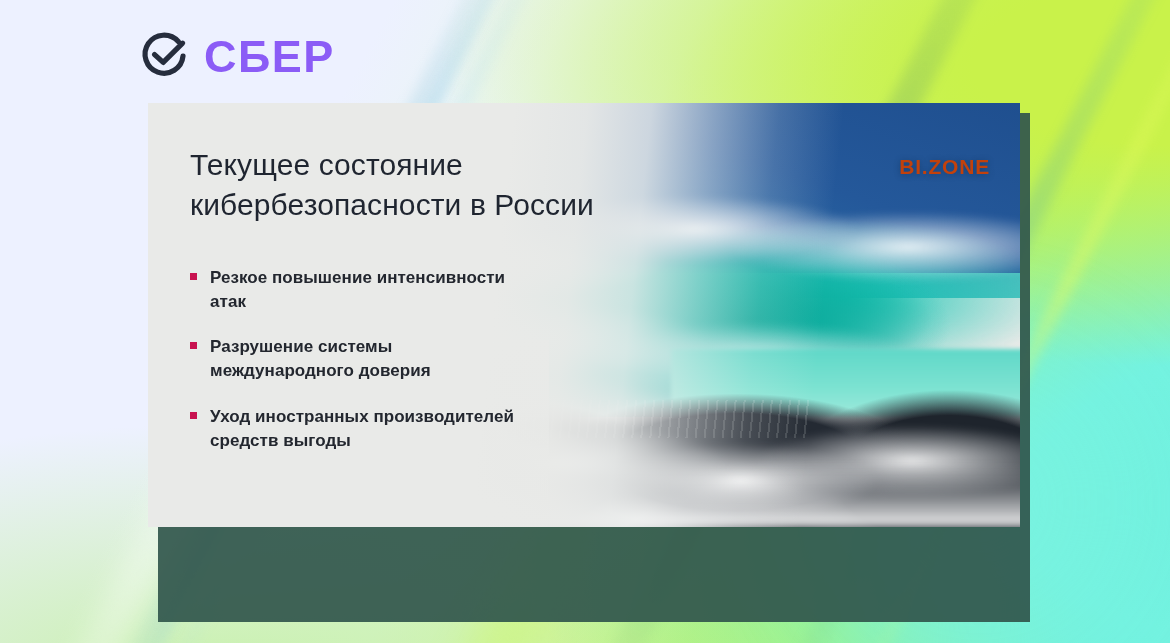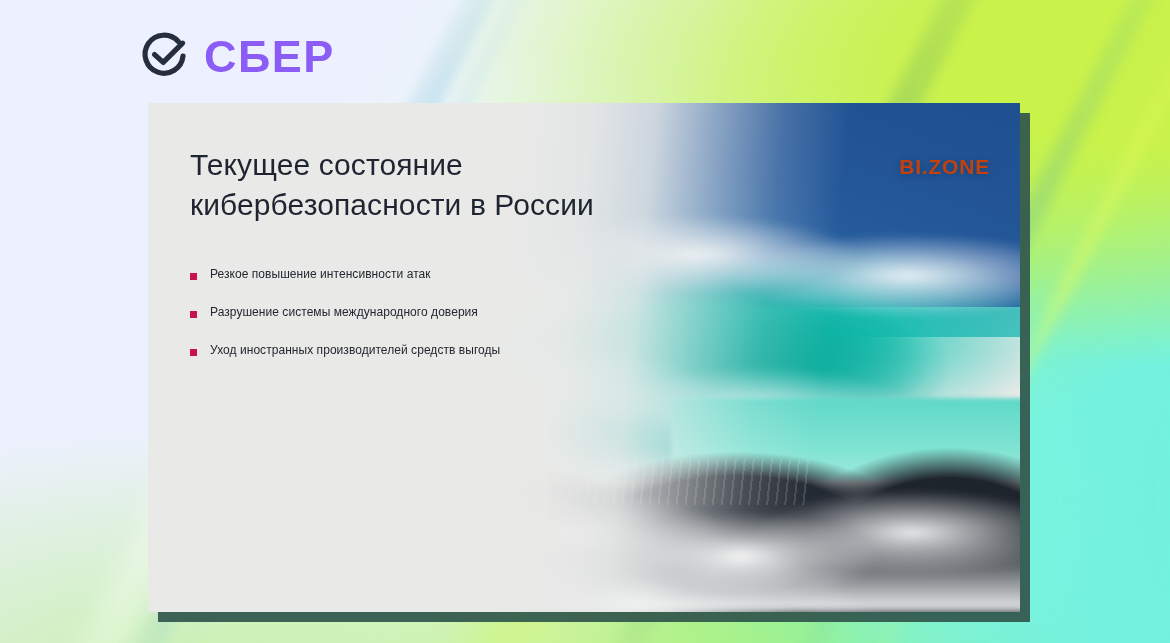--- a/index.html
+++ b/index.html
@@ -44,21 +44,21 @@
       filter:blur(50px);opacity:.85;
       background:radial-gradient(circle,#7df3df 0%, rgba(125,243,223,0) 70%);}
 
   
   #sber-logo{position:absolute;left:138px;top:30px;display:flex;align-items:center;gap:14px;}
   #sber-logo .mark{width:52px;height:52px;display:block;}
   #sber-logo .word{font-size:45px;font-weight:700;color:#8b5cf6;letter-spacing:1.5px;line-height:1;}
 
   
   #slide-shadow{position:absolute;left:158px;top:113px;width:872px;height:509px;background:#31564c;opacity:.92;}
-  #slide{position:absolute;left:148px;top:103px;width:872px;height:509px;overflow:hidden;background:#e9eae8;}
+  #slide{position:absolute;left:148px;top:103px;width:872px;height:424px;overflow:hidden;background:#e9eae8;}
 
   
   .photo{position:absolute;inset:0;}
   .sky{position:absolute;left:0;top:0;width:100%;height:46%;
     background:linear-gradient(150deg,#2c5f9e 0%, #2d6ba8 30%, #2f7fb4 55%, #3ea3b8 80%, #51c2c0 100%);}
   .deep{position:absolute;left:32%;top:0;width:68%;height:40%;
     background:linear-gradient(200deg,#1f4f8f 0%, #24589a 40%, #2f7cae 100%);}
   .wave{position:absolute;left:22%;top:26%;width:80%;height:48%;
     background:
       radial-gradient(ellipse 55% 70% at 48% 55%, #0fbfae 0%, #12b6a8 35%, rgba(20,170,160,0) 72%),
@@ -110,21 +110,21 @@
   
   .slide-content{position:absolute;inset:0;}
   #slide-title{position:absolute;left:42px;top:42px;width:520px;
     font-size:30px;line-height:1.34;color:#1f2530;font-weight:400;letter-spacing:.1px;}
   #bizone-logo{position:absolute;right:30px;top:52px;font-size:21px;font-weight:700;
     color:#c2410c;letter-spacing:.8px;text-shadow:0 1px 6px rgba(10,40,70,.45);}
 
   #bullet-list{position:absolute;left:42px;top:163px;width:330px;}
   .bullet{display:flex;align-items:flex-start;gap:13px;margin-bottom:21px;}
   .bullet .mark{flex:0 0 auto;width:7px;height:7px;background:#c8124f;margin-top:7px;}
-  .bullet .txt{font-size:12px;line-height:1.42;color:#23272f;font-weight:400;letter-spacing:.05px;}
+  .bullet .txt{font-size:17px;line-height:1.42;color:#23272f;font-weight:700;letter-spacing:.05px;}
 </style>
 </head>
 <body>
 
 <div id="backdrop">
   <div class="bg-base"></div>
   <div class="streak s1"></div>
   <div class="streak s2"></div>
   <div class="streak s3"></div>
   <div class="streak s4"></div>

